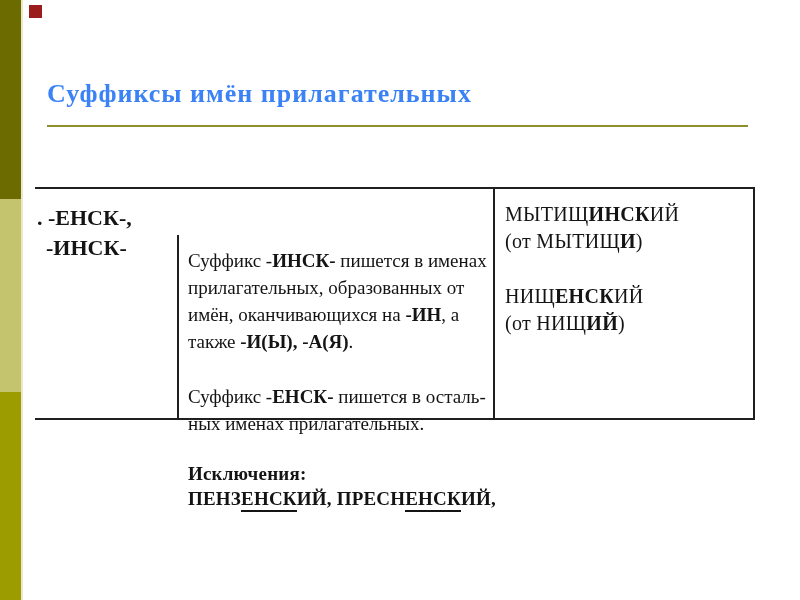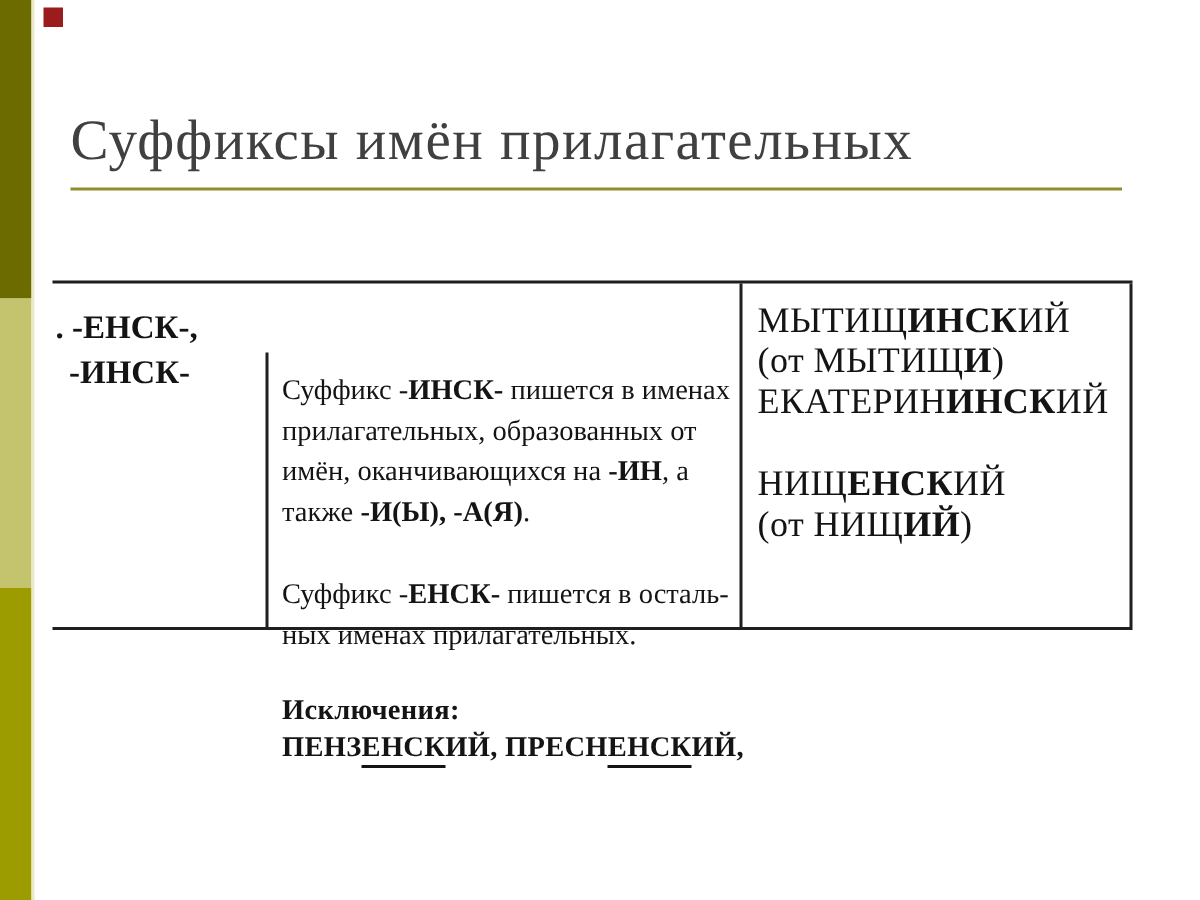--- a/index.html
+++ b/index.html
@@ -11,38 +11,38 @@
   .bar{position:absolute;left:0;width:21px;}
   .bar-top{top:0;height:199px;background:#6b6b00;}
   .bar-mid{top:199px;height:193px;background:#c4c46f;}
   .bar-bottom{top:392px;height:208px;background:#9c9c00;}
   .bar-edge{position:absolute;left:21px;top:0;width:2px;height:600px;background:#e9e9c9;}
   
   .accent-square{position:absolute;left:29px;top:5px;width:13px;height:13px;background:#9b1c1c;}
   
   .title{
     position:absolute;left:47px;top:74px;margin:0;
-    font-size:38px;line-height:40px;font-weight:normal;letter-spacing:1px;
-    color:#404040;white-space:nowrap;
+    font-size:26px;line-height:40px;font-weight:bold;letter-spacing:1px;
+    color:#3b82f6;white-space:nowrap;
   }
   .title-rule{position:absolute;left:47px;top:125px;width:701px;height:2px;background:#8e8e2c;}
   
   .gtable{
     position:absolute;left:35px;top:187px;width:720px;height:233px;
     border-top:2px solid #1f1f1f;border-bottom:2px solid #1f1f1f;
     display:flex;box-sizing:border-box;
   }
   .cell{box-sizing:border-box;padding:12px 6px 0 9px;}
   .col1{width:142px;font-size:22px;font-weight:bold;line-height:30px;padding-top:14px;padding-left:2px;}
   .col2{width:316px;border-left:2px solid #1f1f1f;margin-top:46px;}
   .col3{width:262px;border-left:2px solid #1f1f1f;border-right:2px solid #1f1f1f;padding-left:10px;}
   .runs .line{font-size:19px;line-height:27px;white-space:nowrap;}
   .col1 .line{font-size:22px;line-height:30px;}
   .col1 .line + .line{margin-left:9px;}
-  .col3 .line{font-size:24px;letter-spacing:0.3px;}
+  .col3 .line{font-size:20px;letter-spacing:0.3px;}
   .p2,.b2{margin-top:28px;}
   .p3{margin-top:24px;}
   .p3 .line{line-height:25px;letter-spacing:0.2px;}
   .run.b{font-weight:bold;}
   .run.u{border-bottom:2px solid #141414;padding-bottom:1px;}
 </style>
 </head>
 <body>
 
 <div class="slide">
@@ -73,21 +73,20 @@
         </div>
       <div class="runs p3">
           <div class="line"><span class="run b">Исключения:</span></div>
           <div class="line"><span class="run b">ПЕНЗ</span><span class="run b u">ЕНСК</span><span class="run b">ИЙ, ПРЕСН</span><span class="run b u">ЕНСК</span><span class="run b">ИЙ,</span></div>
         </div>
     </div>
     <div class="cell col3">
       <div class="runs b1">
           <div class="line"><span class="run">МЫТИЩ</span><span class="run b">ИНСК</span><span class="run">ИЙ</span></div>
           <div class="line"><span class="run">(от МЫТИЩ</span><span class="run b">И</span><span class="run">)</span></div>
-          <div class="line"><span class="run">ЕКАТЕРИН</span><span class="run b">ИНСК</span><span class="run">ИЙ</span></div>
         </div>
       <div class="runs b2">
           <div class="line"><span class="run">НИЩ</span><span class="run b">ЕНСК</span><span class="run">ИЙ</span></div>
           <div class="line"><span class="run">(от НИЩ</span><span class="run b">ИЙ</span><span class="run">)</span></div>
         </div>
     </div>
   </div>
 </div>
 
 </body></html>

